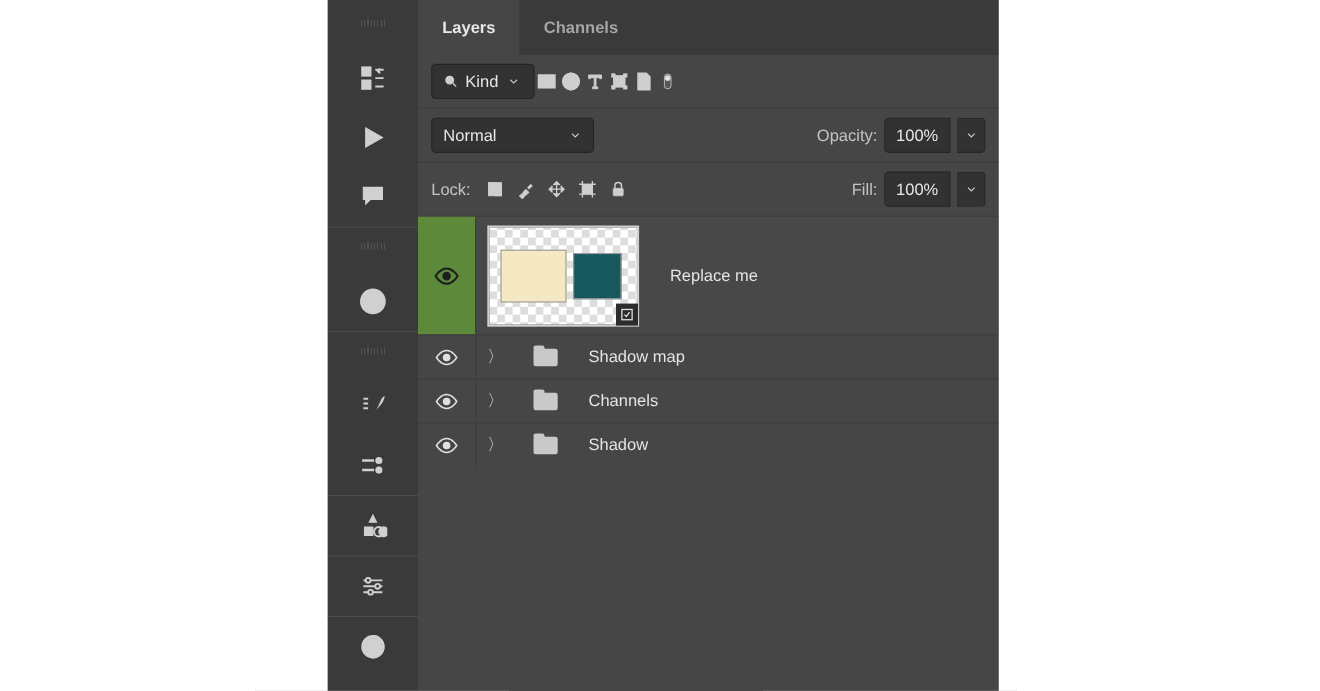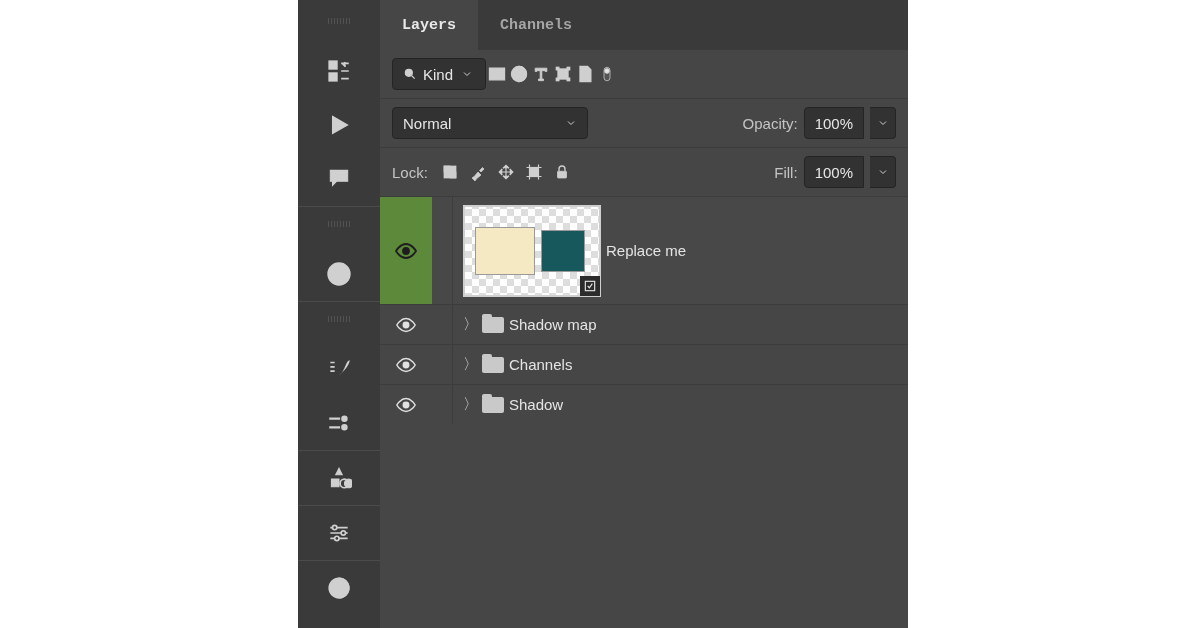--- a/index.html
+++ b/index.html
@@ -13,21 +13,21 @@
   .vtoolbar { width: 82px; background: #3a3a3a; display: flex; flex-direction: column; align-items: center; padding-top: 4px; }
   .vtool-group { display: flex; flex-direction: column; align-items: center; width: 100%; border-top: 1px solid #4b4b4b; padding: 14px 0; gap: 28px; }
   .vtool-group:first-child { border-top: none; }
   .vtoolbar .handle { width: 22px; height: 6px; background: repeating-linear-gradient(90deg,#6a6a6a 0 1px,transparent 1px 3px); opacity: .5; margin-bottom: 6px; }
   .vtoolbar button { background: none; border: none; cursor: pointer; padding: 0; display: flex; }
   .vtoolbar svg { width: 26px; height: 26px; stroke: #d0d0d0; fill: #d0d0d0; }
 
   
   .panel { flex: 1; display: flex; flex-direction: column; background: #464646; }
   .tabs { display: flex; background: #3a3a3a; height: 50px; }
-  .tab { padding: 16px 22px; color: #a5a5a5; font-weight: 700; display: flex; align-items: center; cursor: pointer; height: 100%; font-family: Liberation Mono, monospace; }
+  .tab { padding: 16px 22px; color: #a5a5a5; font-weight: 700; display: flex; align-items: center; cursor: pointer; height: 100%; }
   .tab.active { background: #464646; color: #e8e8e8; }
 
   .row { display: flex; align-items: center; padding: 8px 12px; border-top: 1px solid #3c3c3c; }
   .row.first { border-top: none; }
   .dropdown { background: #323232; border: 1px solid #242424; border-radius: 4px; display: flex; align-items: center; height: 32px; padding: 0 10px; cursor: pointer; }
   .dropdown .chev { margin-left: 8px; }
   .label { color: #c4c4c4; }
 
   .kind-filter { display: flex; align-items: center; gap: 0; }
   .kind-filter .mini { width: 22px; height: 22px; display: flex; align-items: center; justify-content: center; }
@@ -38,21 +38,21 @@
   .chevbox { background: #323232; border: 1px solid #242424; border-left: none; border-radius: 0 4px 4px 0; height: 32px; width: 26px; display: flex; align-items: center; justify-content: center; cursor: pointer; }
 
   .lock-row { display: flex; align-items: center; padding: 8px 12px; border-top: 1px solid #3c3c3c; }
   .lock-row .iconbtn { width: 28px; display: flex; align-items: center; justify-content: center; cursor: pointer; }
   .lock-row svg { width: 18px; height: 18px; stroke: #cfcfcf; fill: #cfcfcf; }
 
   
   .layers { display: flex; flex-direction: column; }
   .layer { display: flex; align-items: center; border-top: 1px solid #3c3c3c; }
   .layer .eye { width: 52px; height: 100%; display: flex; align-items: center; justify-content: center; cursor: pointer; }
-  .layer .rest { flex: 1; display: flex; align-items: center; padding: 8px 10px; gap: 5px; border-left: 1px solid #3c3c3c; margin-left: 20px; }
+  .layer .rest { flex: 1; display: flex; align-items: center; padding: 8px 10px; gap: 28px; border-left: 1px solid #3c3c3c; }
   .layer.active .eye { background: #5d8a3a; }
   .layer.active { background: #484848; }
   .layer .name { color: #e4e4e4; }
   .layer .arrow { width: 14px; text-align: center; color: #d0d0d0; cursor: pointer; }
   .folder-icon { width: 22px; height: 16px; background: #c9c9c9; border-radius: 2px; position: relative; }
   .folder-icon::before { content: ""; position: absolute; top: -3px; left: 0; width: 10px; height: 4px; background: #c9c9c9; border-radius: 2px 2px 0 0; }
 
   
   .smart-thumb { position: relative; width: 138px; height: 92px; border: 2px solid #cfcfcf; background: repeating-conic-gradient(#ddd 0% 25%, #fff 0% 50%) 0/14px 14px; display: flex; align-items: center; justify-content: flex-start; padding: 10px; }
   .smart-thumb .card { width: 60px; height: 48px; background: #f5e9c3; border: 1px solid #999; }
@@ -214,21 +214,21 @@
           </div>
         <div class="mini">
             <svg viewBox="0 0 24 24" width="18" height="24">
               <rect x="8" y="3" width="8" height="18" rx="4" fill="#555"></rect>
               <circle cx="12" cy="8" r="3.2" fill="#e6e6e6"></circle>
             </svg>
           </div>
       </div>
 
       <div class="row">
-        <div class="dropdown" style="width:196px">
+        <div class="dropdown" style="width:148px">
           <span>Normal</span>
           <svg class="chev" style="margin-left:auto" viewBox="0 0 24 24">
               <path d="M6 9l6 6 6-6"></path>
             </svg>
         </div>
         <div class="opacity-ctl">
           <span class="label">Opacity:</span>
           <div class="valuebox">
               <span>100%</span>
             </div>

